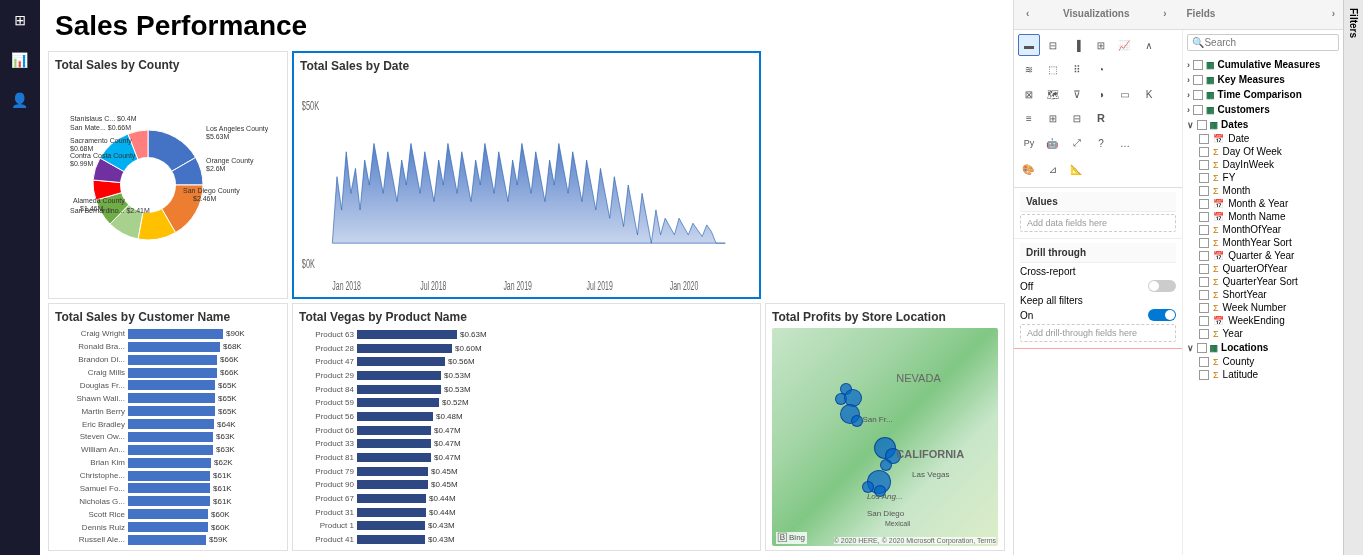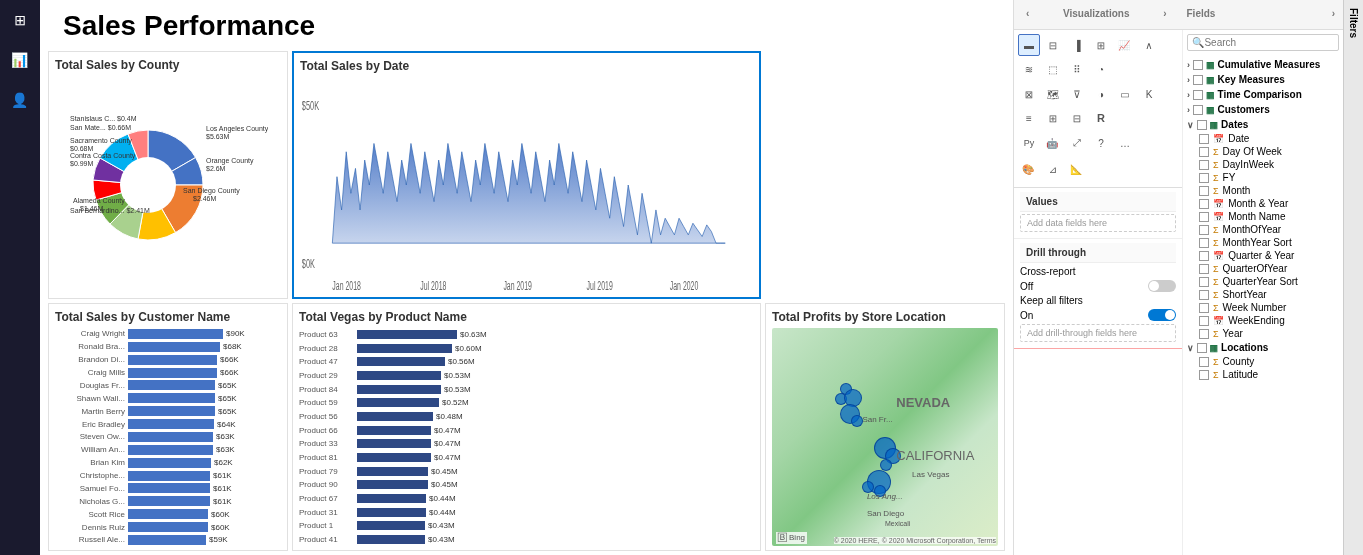--- a/index.html
+++ b/index.html
@@ -34,21 +34,21 @@
       background: #fff;
       display: flex;
       flex-direction: column;
       overflow: hidden;
     }
 
     .page-title {
       font-size: 28px;
       font-weight: 700;
       color: #000;
-      padding: 10px 23px 5px;
+      padding: 10px 15px 5px;
     }
 
     .charts-area {
       flex: 1;
       display: grid;
       grid-template-columns: 240px 1fr 240px;
       grid-template-rows: 1fr 1fr;
       gap: 4px;
       padding: 4px 8px;
       overflow: hidden;
@@ -134,20 +134,21 @@
       overflow: hidden;
     }
     .prod-bar-row {
       display: flex;
       align-items: center;
       gap: 3px;
       height: 13px;
     }
     .prod-bar-label {
       width: 55px;
+      text-align: right;
       font-size: 8px;
       color: #555;
       flex-shrink: 0;
     }
     .prod-bar-fill {
       height: 9px;
       background: #2e4884;
     }
     .prod-bar-value {
       font-size: 8px;
@@ -674,22 +675,22 @@
         <div class="map-dot" style="top:28%;left:32%; width:18px;height:18px;"></div>
         <div class="map-dot" style="top:35%;left:30%; width:20px;height:20px;"></div>
         <div class="map-dot" style="top:40%;left:35%;"></div>
         <div class="map-dot" style="top:50%;left:45%; width:22px;height:22px;"></div>
         <div class="map-dot" style="top:55%;left:50%; width:16px;height:16px;"></div>
         <div class="map-dot" style="top:60%;left:48%;"></div>
         <div class="map-dot" style="top:65%;left:42%; width:24px;height:24px;"></div>
         <div class="map-dot" style="top:70%;left:40%;"></div>
         <div class="map-dot" style="top:72%;left:45%;"></div>
 
-        <div style="position:absolute;top:20%;left:55%;font-size:13px;color:#666;font-weight:700;margin-top:23px;">NEVADA</div>
-        <div style="position:absolute;top:55%;left:55%;font-size:13px;color:#666;font-weight:400;">CALIFORNIA</div>
+        <div style="position:absolute;top:20%;left:55%;font-size:11px;color:#666;font-weight:400;">NEVADA</div>
+        <div style="position:absolute;top:55%;left:55%;font-size:11px;color:#666;font-weight:700;">CALIFORNIA</div>
         <div style="position:absolute;top:40%;left:40%;font-size:8px;color:#555;">San Fr...</div>
         <div style="position:absolute;top:65%;left:62%;font-size:8px;color:#555;">Las Vegas</div>
         <div style="position:absolute;top:75%;left:42%;font-size:8px;color:#555;font-style:italic;">Los Ang...</div>
         <div style="position:absolute;top:83%;left:42%;font-size:8px;color:#555;">San Diego</div>
         <div style="position:absolute;top:88%;left:50%;font-size:7px;color:#555;">Mexicali</div>
         <div class="bing-logo">🄱 Bing</div>
         <div class="map-copyright">© 2020 HERE, © 2020 Microsoft Corporation, Terms</div>
       </div>
     </div>
 

